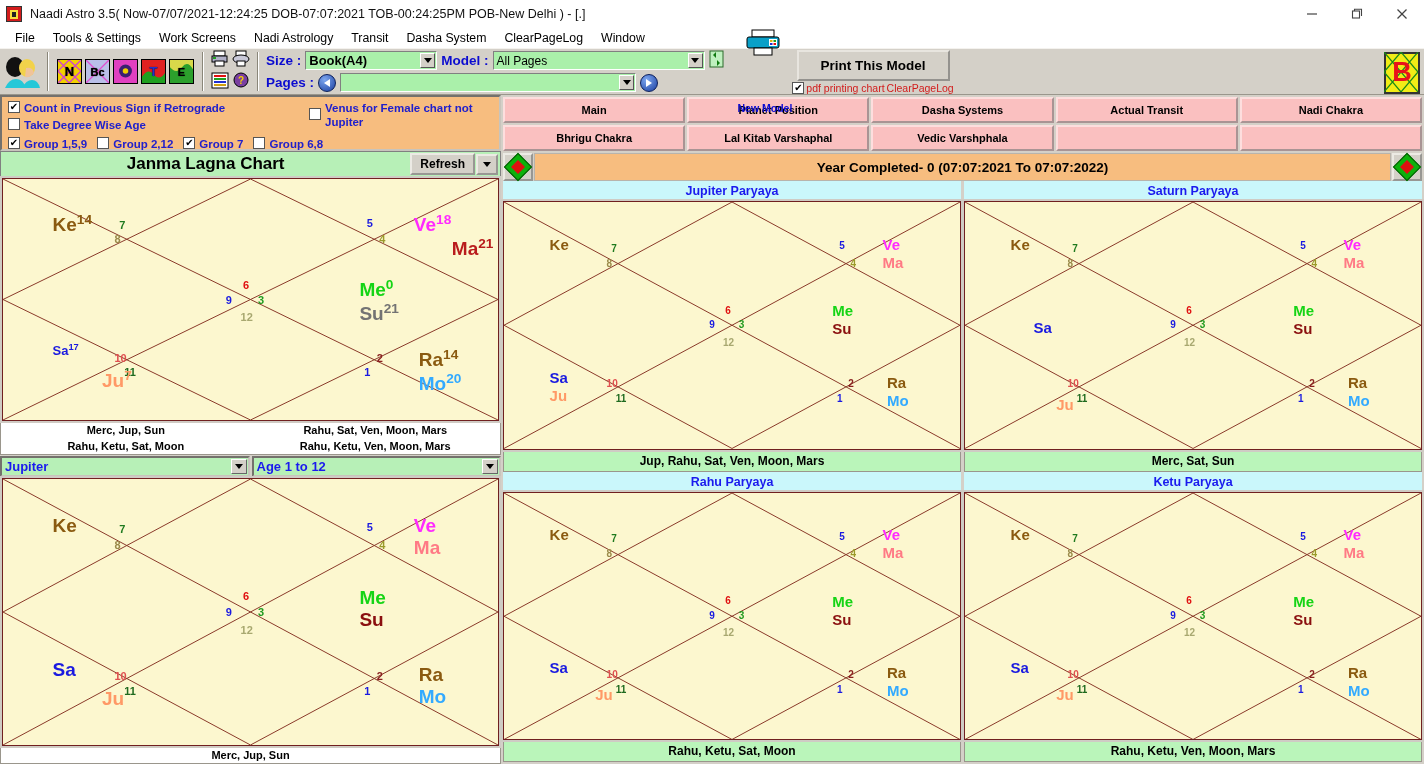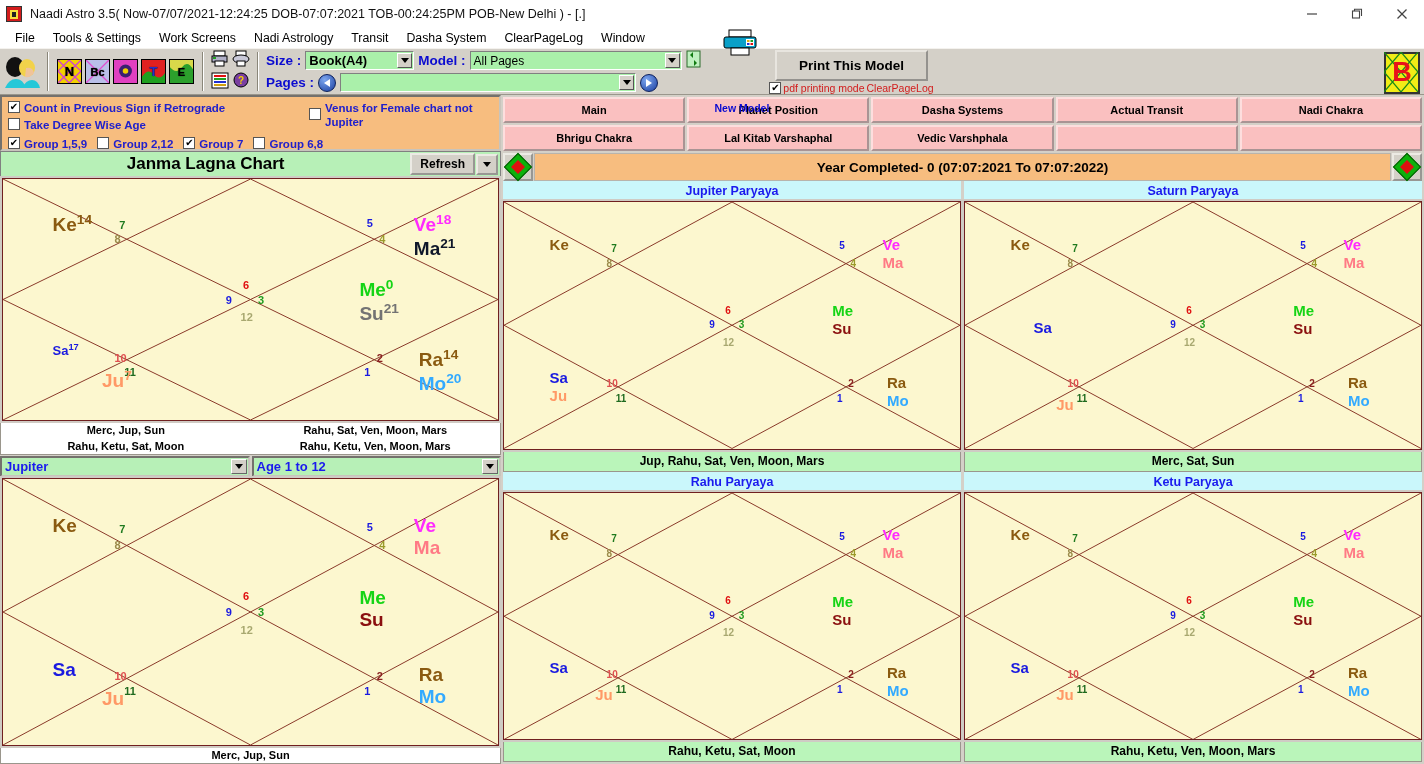--- a/index.html
+++ b/index.html
@@ -337,21 +337,21 @@
             <text x="9" y="12" font-size="10" font-weight="bold" fill="#f2d000" text-anchor="middle" font-family="Liberation Sans">?</text>
           </svg>
       </span>
     </div>
   </div>
   <div class="sep-v"></div>
 
   <div class="form-area">
     <div class="form-row">
       <span class="lbl-blue">Size :</span>
-      <div class="combo big" style="width:109px">
+      <div class="combo big" style="width:132px">
         <span>Book(A4)</span>
         <span class="arrowbox">
             <i class="tri-down"></i>
           </span>
       </div>
       <span class="lbl-blue">Model :</span>
       <div class="combo" style="width:212px">
         <span>All Pages</span>
         <span class="arrowbox">
             <i class="tri-down"></i>
@@ -395,21 +395,21 @@
             <rect x="28.5" y="14" width="2.5" height="2" fill="#e01010"></rect>
             <rect x="9" y="19" width="18" height="7" fill="#fff" stroke="#000"></rect>
           </svg>
       </span>
       <span class="newmodel-lbl">New Model</span>
     </div>
     <div style="display:flex;flex-direction:column;align-items:center;">
       <div class="print-model-btn">Print This Model</div>
       <div class="pdfrow">
         <span class="chk">✔</span>
-        <span>pdf printing mode</span>
+        <span>pdf printing chart</span>
         <span>ClearPageLog</span>
       </div>
     </div>
   </div>
 
   <div class="toolbar-fill"></div>
   <div class="big-b-ico">
     <svg style="position:absolute;right:6px;top:3px;width:34px;height:40px" viewBox="0 0 34 40">
         <path d="M0 0 L34 40 M34 0 L0 40 M17 0 L34 20 L17 40 L0 20z" stroke="#1a8a1a" fill="none" stroke-width="1.2"></path>
       </svg>
@@ -485,21 +485,21 @@
         <div class="pl" style="left: 84%; top: 70%; font-size: 19px;">
           <div style="color: rgb(138, 90, 16); margin-bottom: 3px;">Ra<sup>14</sup></div>
           <div style="color: rgb(51, 170, 255); margin-bottom: 3px;">Mo<sup>20</sup></div>
         </div>
         <div class="pl" style="left: 72%; top: 41%; font-size: 19px;">
           <div style="color: rgb(21, 212, 21); margin-bottom: 3px;">Me<sup>0</sup></div>
           <div style="color: #737373; margin-bottom: 3px;">Su<sup>21</sup></div>
         </div>
         <div class="pl" style="left: 83%; top: 14%; font-size: 19px;">
           <div style="color: rgb(255, 42, 255); margin-bottom: 3px;">Ve<sup>18</sup></div>
-          <div style="color: #0f172a; margin-bottom: 3px;">Ma<sup>21</sup></div>
+          <div style="color: #b91c1c; margin-bottom: 3px; margin-left: 38px;">Ma<sup>21</sup></div>
         </div>
         <div class="pl" style="left: 10%; top: 14%; font-size: 19px;">
           <div style="color: rgb(138, 90, 16); margin-bottom: 3px;">Ke<sup>14</sup></div>
         </div>
         <div class="pl" style="left: 10%; top: 68%; font-size: 13px;">
           <div style="color: rgb(26, 26, 224); margin-bottom: 3px;">Sa<sup>17</sup></div>
         </div>
         <div class="pl" style="left: 20%; top: 79%; font-size: 19px;">
           <div style="color: rgb(255, 153, 102); margin-bottom: 3px;">Ju<sup>7</sup></div>
         </div>

